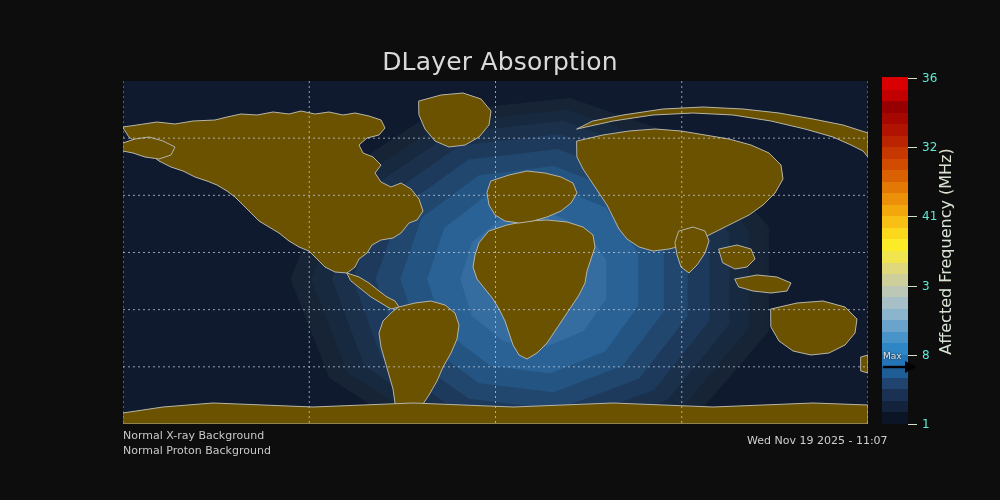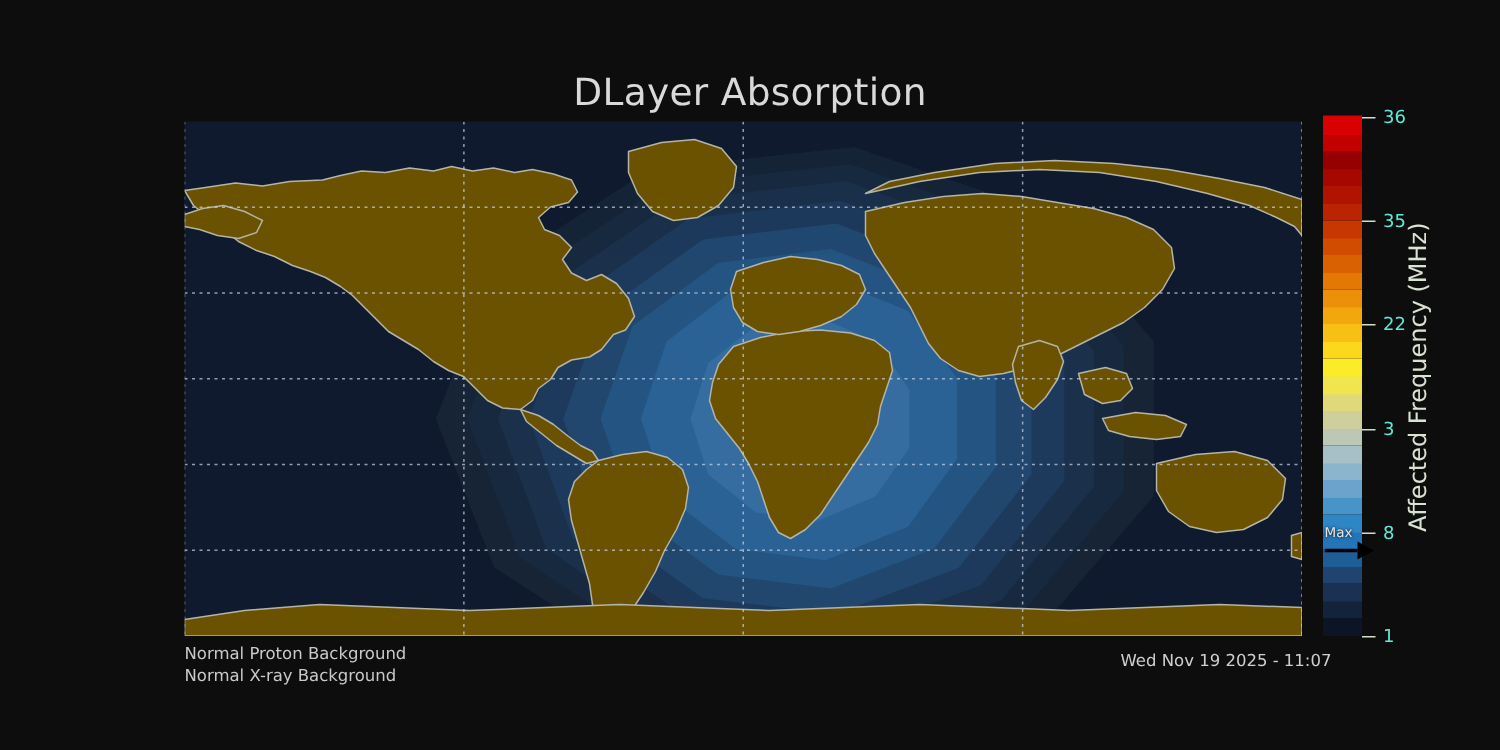--- a/index.html
+++ b/index.html
@@ -216,38 +216,38 @@
         <div class="cseg" style="background: rgb(194, 0, 0); bottom: 322.933px; height: 12.1333px;"></div>
         <div class="cseg" style="background: rgb(216, 0, 0); bottom: 334.467px; height: 12.1333px;"></div>
       </div>
   <div class="cb-tick" style="top: 346px; border-top-color: rgb(207, 224, 198);"></div>
       <div class="cb-ticklabel" style="top: 346px;">1</div>
       <div class="cb-tick" style="top: 276.8px; border-top-color: rgb(207, 224, 198);"></div>
       <div class="cb-ticklabel" style="top: 276.8px;">8</div>
       <div class="cb-tick" style="top: 207.6px; border-top-color: rgb(207, 224, 198);"></div>
       <div class="cb-ticklabel" style="top: 207.6px;">3</div>
       <div class="cb-tick" style="top: 138.4px; border-top-color: rgb(207, 224, 198);"></div>
-      <div class="cb-ticklabel" style="top: 138.4px;">22</div>
+      <div class="cb-ticklabel" style="top: 138.4px;">41</div>
       <div class="cb-tick" style="top: 69.2px; border-top-color: rgb(207, 224, 198);"></div>
-      <div class="cb-ticklabel" style="top: 69.2px;">35</div>
+      <div class="cb-ticklabel" style="top: 69.2px;">32</div>
       <div class="cb-tick" style="top: 0px; border-top-color: rgb(207, 224, 198);"></div>
       <div class="cb-ticklabel" style="top: 0px;">36</div>
     </div>
   <div id="cbar-max" style="top: 350.709px;">
     <span class="mx-label">Max</span>
     <svg width="40" height="24" viewBox="0 0 40 24" style="position:absolute;left:0;top:0;">
       <line x1="0" y1="16" x2="22" y2="16" stroke="#000" stroke-width="2.4"></line>
       <polygon points="22,10 33,16 22,22" fill="#000"></polygon>
     </svg>
   </div>
   <div id="cbar-title">
     <span>Affected Frequency (MHz)</span>
   </div>
 
   <div id="notes">
+    <div>Normal X-ray Background</div>
     <div>Normal Proton Background</div>
-    <div>Normal X-ray Background</div>
   </div>
 
   <div id="stamp">Wed Nov 19 2025 - 11:07</div>
 
 
 </div>
 
 </body></html>

